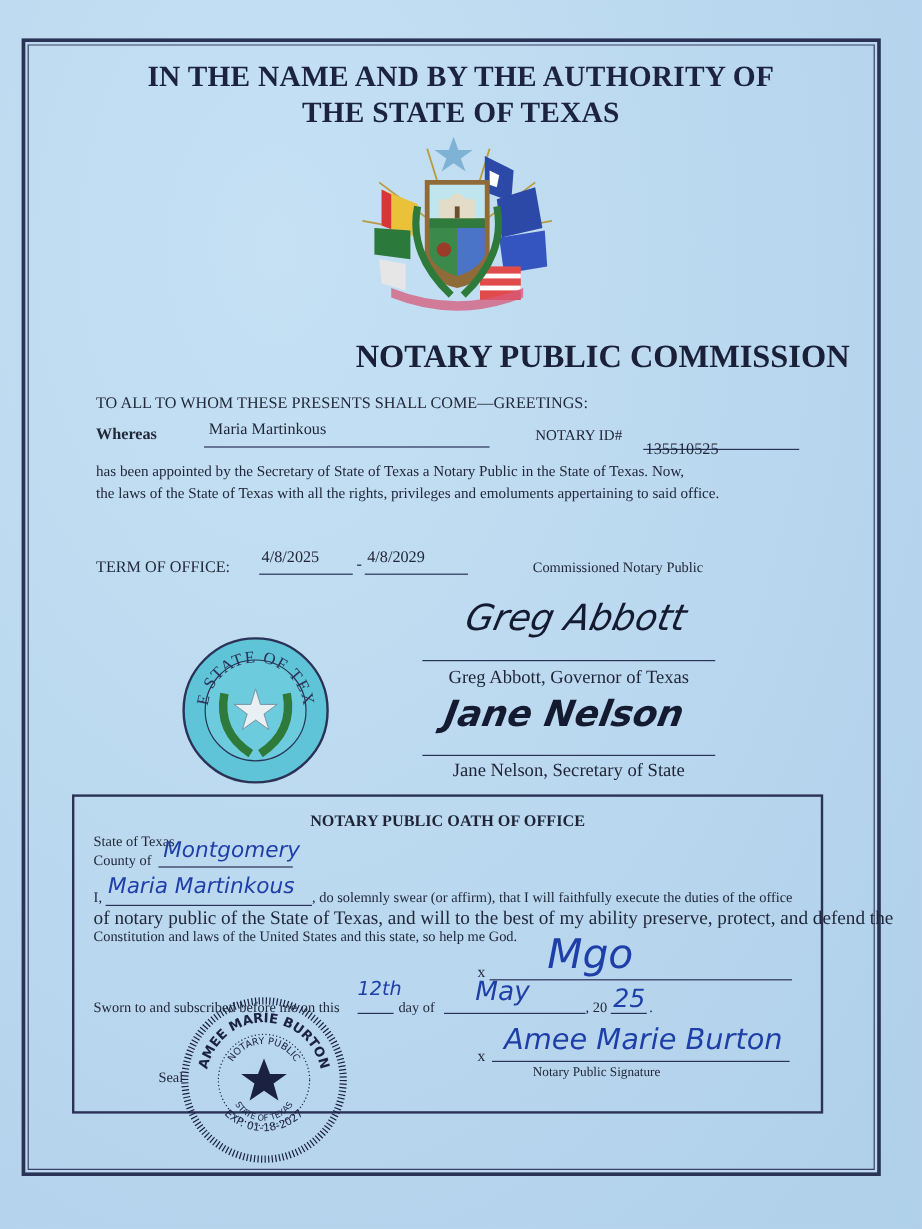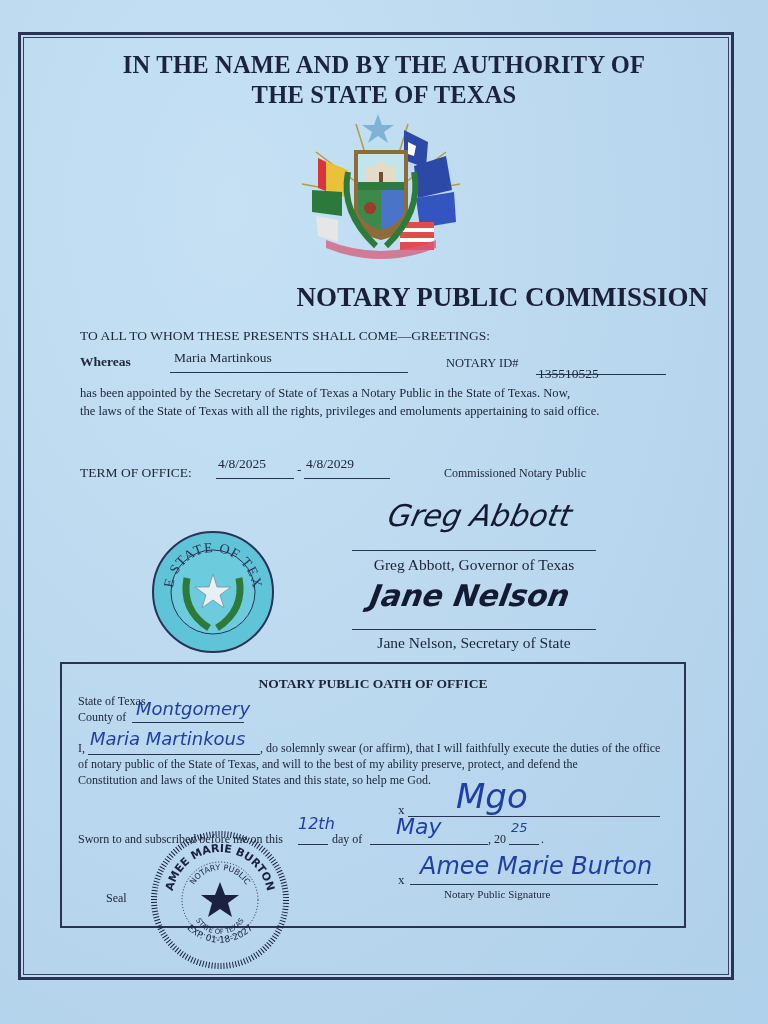--- a/index.html
+++ b/index.html
@@ -147,47 +147,47 @@
 <div class="abs body-text" style="left:78px; top:710px; font-size:12px;">County of</div>
 <div class="abs uline" style="left:132px; top:702px; width:112px; height:20px;">
   <span class="hand" style="position:absolute; left:4px; top:-4px; font-size:18px;">Montgomery</span>
 </div>
 
 <div class="abs body-text" style="left:78px; top:741px; font-size:12px;">I,</div>
 <div class="abs uline" style="left:88px; top:732px; width:172px; height:22px;">
   <span class="hand" style="position:absolute; left:2px; top:-4px; font-size:18px; white-space:nowrap;">Maria Martinkous</span>
 </div>
 <div class="abs body-text" style="left:260px; top:741px; font-size:12px; white-space:nowrap;">, do solemnly swear (or affirm), that I will faithfully execute the duties of the office</div>
-<div class="abs body-text" style="left:78px; top:757px; font-size:12px; white-space:nowrap;text-align:center;">of notary public of the State of Texas, and will to the best of my ability preserve, protect, and defend the</div>
+<div class="abs body-text" style="left:78px; top:757px; font-size:16px; white-space:nowrap;text-align:center;">of notary public of the State of Texas, and will to the best of my ability preserve, protect, and defend the</div>
 <div class="abs body-text" style="left:78px; top:773px; font-size:12px; white-space:nowrap;">Constitution and laws of the United States and this state, so help me God.</div>
 
 <div class="abs body-text" style="left:398px; top:802px; font-size:13px;">x</div>
 <div class="abs sig-line" style="left:408px; top:816px; width:252px;"></div>
 <div class="abs hand" style="left:456px; top:776px; font-size:34px;">Mgo</div>
 
 <div class="abs body-text" style="left:78px; top:832px; font-size:12px; white-space:nowrap;">Sworn to and subscribed before me on this</div>
 <div class="abs uline" style="left:298px; top:824px; width:30px; height:20px;">
   <span class="hand" style="position:absolute; left:0px; top:-10px; font-size:16px;">12th</span>
 </div>
 <div class="abs body-text" style="left:332px; top:832px; font-size:12px;">day of</div>
 <div class="abs uline" style="left:370px; top:824px; width:118px; height:20px;">
   <span class="hand" style="position:absolute; left:26px; top:-10px; font-size:22px;">May</span>
 </div>
 <div class="abs body-text" style="left:488px; top:832px; font-size:12px;">, 20</div>
 <div class="abs uline" style="left:509px; top:826px; width:30px; height:18px;">
-  <span class="hand" style="position:absolute; left:2px; top:-6px; font-size:13px;font-style:italic;">25</span>
+  <span class="hand" style="position:absolute; left:2px; top:-6px; font-size:21px;font-style:italic;">25</span>
 </div>
 <div class="abs body-text" style="left:541px; top:832px; font-size:12px;">.</div>
 
 <div class="abs body-text" style="left:398px; top:872px; font-size:13px;">x</div>
 <div class="abs sig-line" style="left:410px; top:884px; width:248px;"></div>
 <div class="abs hand" style="left:420px; top:852px; font-size:24px; white-space:nowrap;">Amee Marie Burton</div>
 <div class="abs body-text" style="left:444px; top:888px; font-size:11px;">Notary Public Signature</div>
 
-<div class="abs body-text" style="left:106px; top:891px; font-size:12px;">Seal</div>
+<div class="abs body-text" style="left:132px; top:891px; font-size:12px;">Seal</div>
 
 <div class="abs" style="left:150px; top:830px; width:140px; height:140px;">
   <svg width="140" height="140" viewBox="0 0 140 140">
     <defs>
       <path id="stampOuterTop" d="M 22,70 A 48,48 0 1,1 118,70"></path>
       <path id="stampOuterBot" d="M 26,80 A 46,46 0 0,0 114,80"></path>
       <path id="stampInnerTop" d="M 40,70 A 30,30 0 1,1 100,70"></path>
       <path id="stampInnerBot" d="M 42,76 A 28,28 0 0,0 98,76"></path>
     </defs>
     <circle cx="70" cy="70" r="66" fill="none" stroke="#1b2140" stroke-width="6" stroke-dasharray="1 2"></circle>

